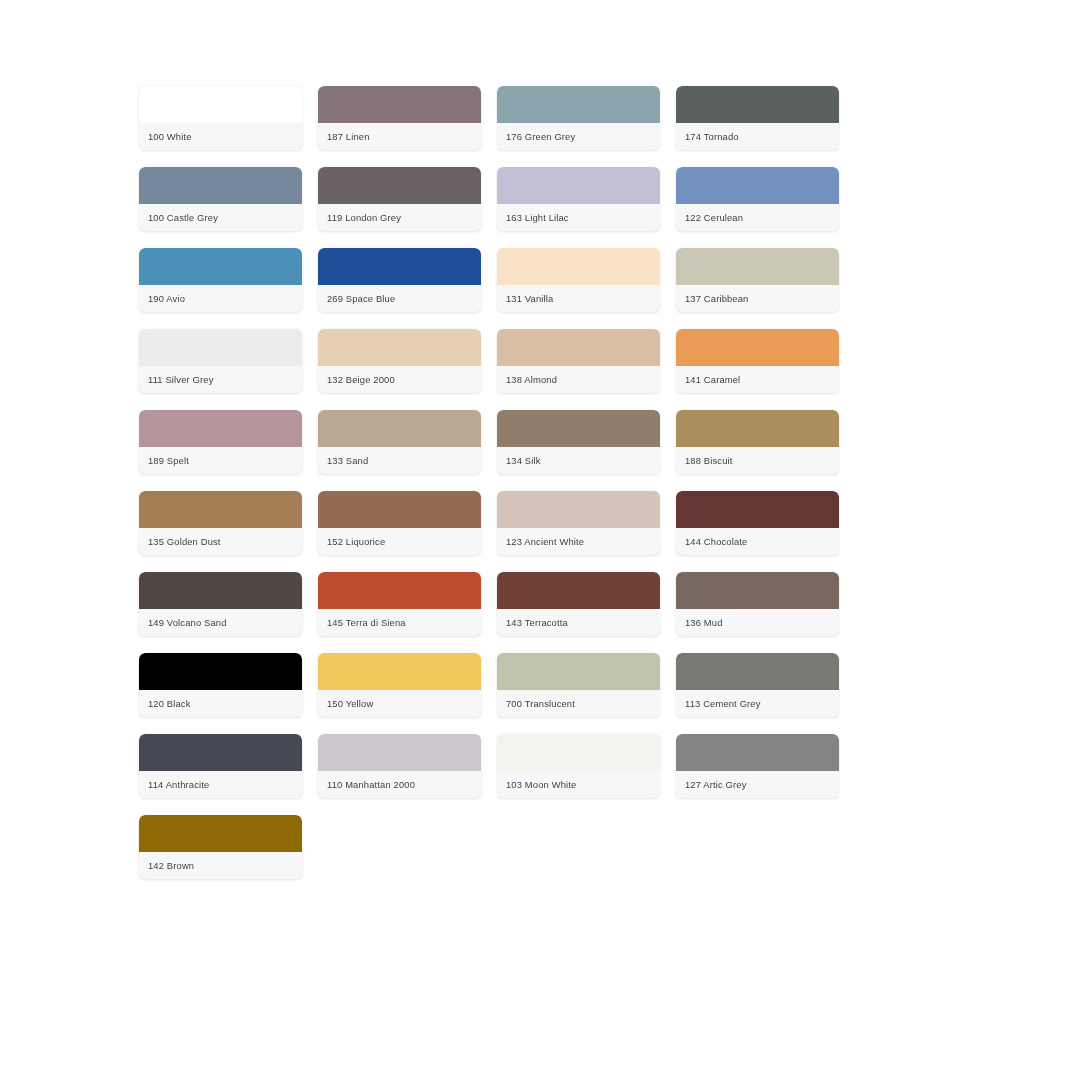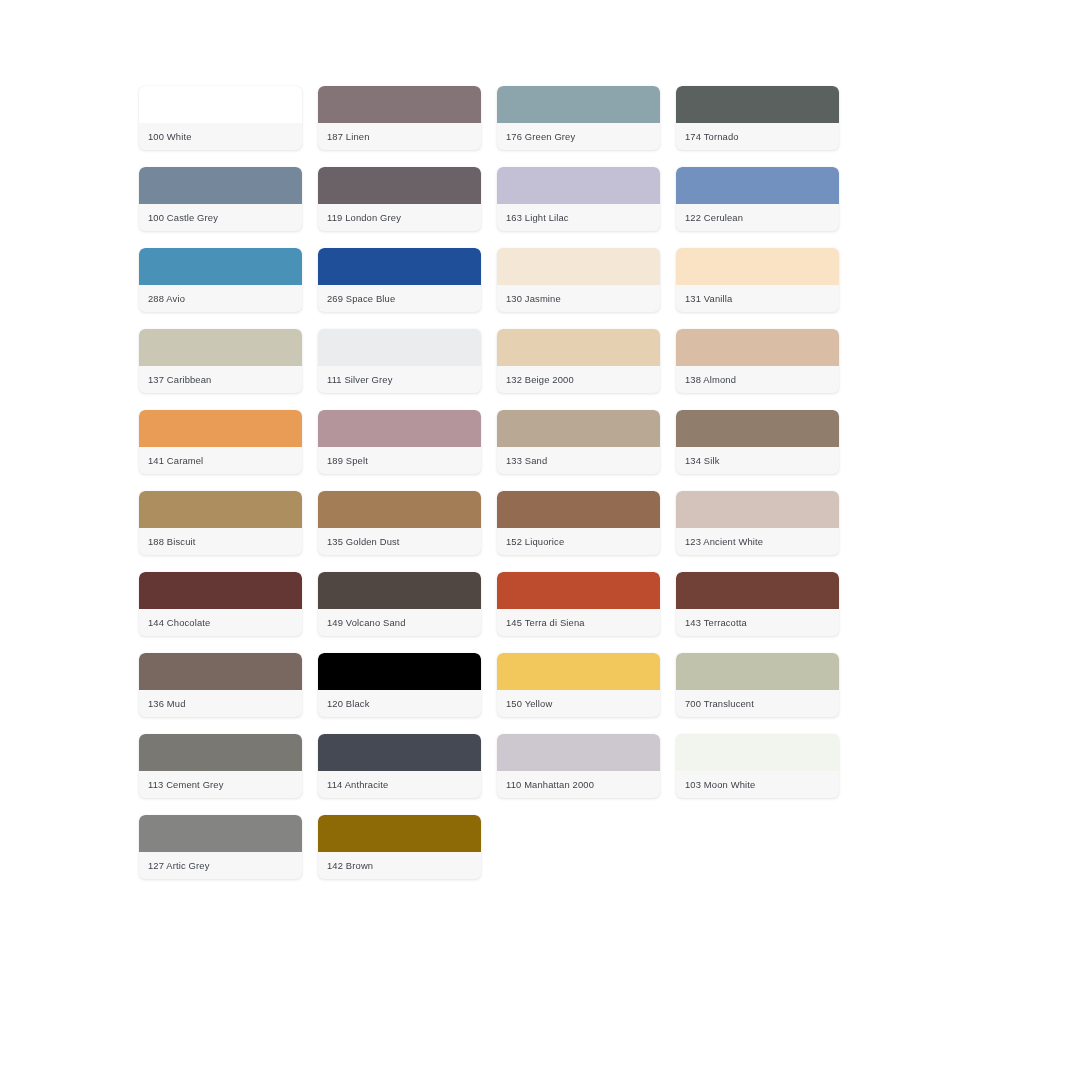--- a/index.html
+++ b/index.html
@@ -103,29 +103,25 @@
       <div class="swatch-card">
         <span class="swatch-color" style="background: rgb(195, 192, 214);"></span>
         <span class="swatch-label">163 Light Lilac</span>
       </div>
       <div class="swatch-card">
         <span class="swatch-color" style="background: rgb(115, 145, 191);"></span>
         <span class="swatch-label">122 Cerulean</span>
       </div>
       <div class="swatch-card">
         <span class="swatch-color" style="background: rgb(74, 145, 184);"></span>
-        <span class="swatch-label">288 Avio</span>
+        <span class="swatch-label">190 Avio</span>
       </div>
       <div class="swatch-card">
         <span class="swatch-color" style="background: rgb(31, 79, 152);"></span>
         <span class="swatch-label">269 Space Blue</span>
-      </div>
-      <div class="swatch-card">
-        <span class="swatch-color" style="background: rgb(244, 231, 213);"></span>
-        <span class="swatch-label">130 Jasmine</span>
       </div>
       <div class="swatch-card">
         <span class="swatch-color" style="background: rgb(250, 227, 197);"></span>
         <span class="swatch-label">131 Vanilla</span>
       </div>
       <div class="swatch-card">
         <span class="swatch-color" style="background: rgb(202, 200, 180);"></span>
         <span class="swatch-label">137 Caribbean</span>
       </div>
       <div class="swatch-card">

